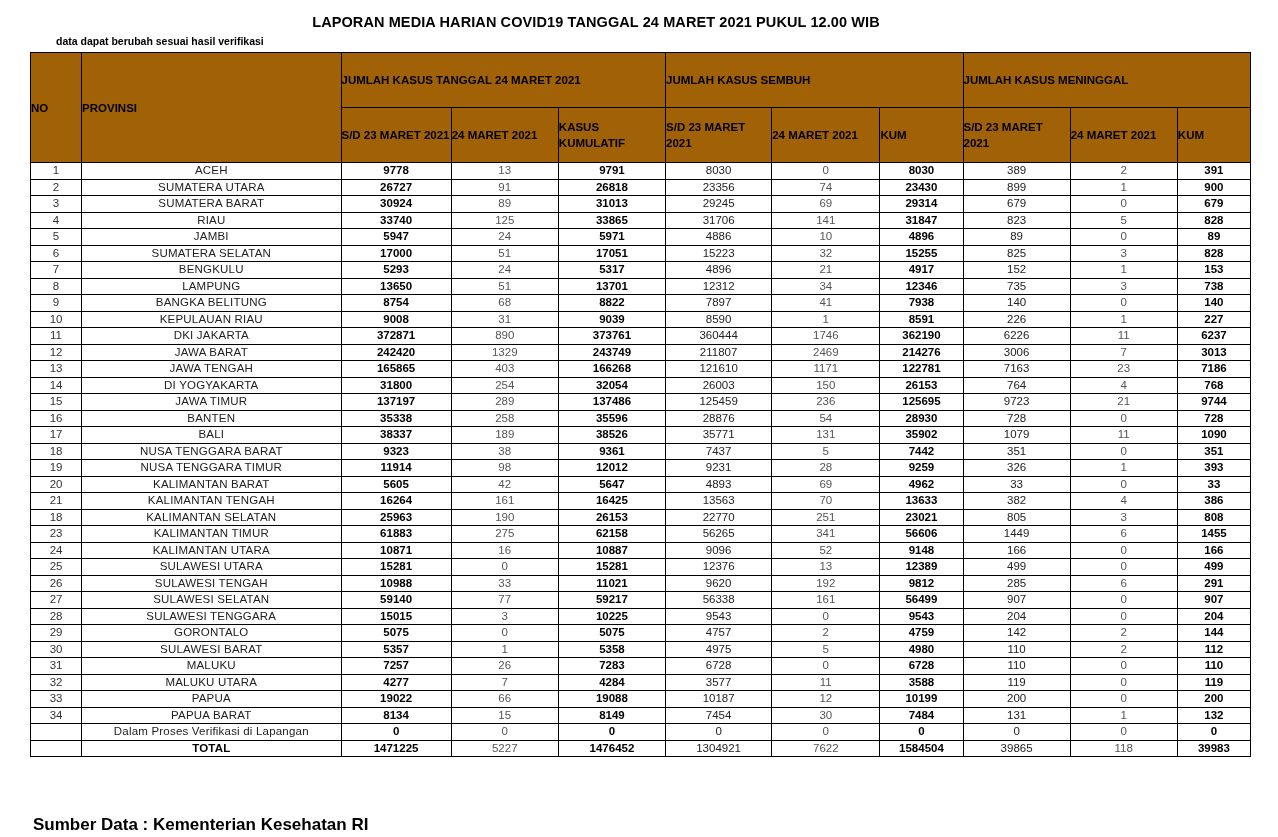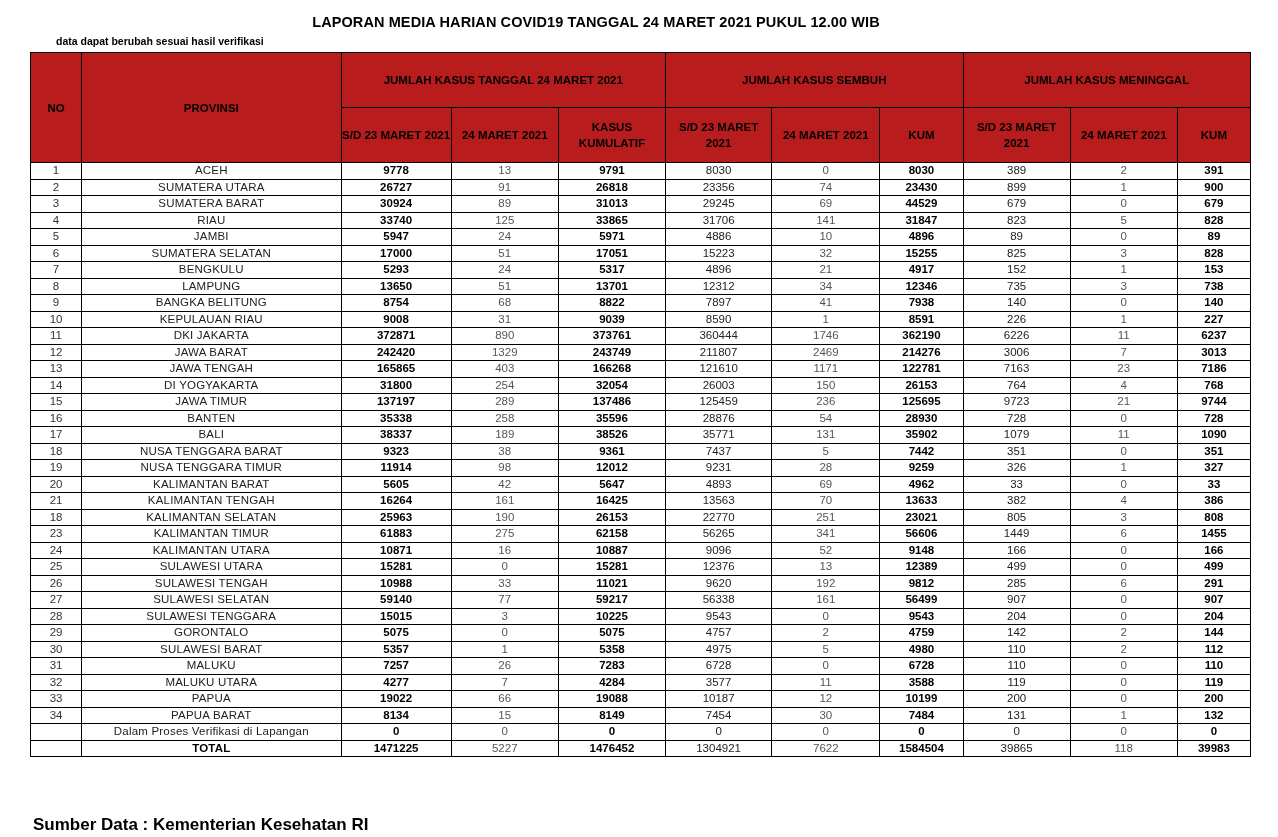--- a/index.html
+++ b/index.html
@@ -1,21 +1,21 @@
 <!DOCTYPE html>
 <html><head>
 <meta charset="utf-8">
 <style>
   html, body { margin:0; padding:0; background:#ffffff; }
   body { width:1278px; height:837px; position:relative; overflow:hidden; font-family:"Liberation Sans", sans-serif; color:#000; }
   .title { position:absolute; left:0; width:1192px; top:14px; text-align:center; font-weight:bold; font-size:14.5px; letter-spacing:0.1px; }
   .subtitle { position:absolute; left:56px; top:35px; font-weight:bold; font-size:10.5px; }
   table.report { position:absolute; left:30px; top:52px; border-collapse:collapse; table-layout:fixed; width:1221px; }
   table.report th, table.report td { border:1.5px solid #000; padding:0; overflow:hidden; white-space:nowrap; }
-  table.report th { background:#b91c1c; font-weight:bold; font-size:11.5px; text-align:center; line-height:16px; }
+  table.report th { background:#a16207; font-weight:bold; font-size:11.5px; text-align:left; line-height:16px; }
   tr.h1 th { height:54px; }
   tr.h2 th { height:54px; white-space:normal; }
   table.report td { height:15.5px; font-family:"Liberation Sans", sans-serif; font-size:11.5px; text-align:center; line-height:15px; }
   td.no { color:#333; font-weight:normal; font-size:11px; }
   td.prov { text-align:left; padding-left:3px; color:#222; font-size:11px; letter-spacing:0.2px; }
   td.b { font-weight:bold; }
   td.l { color:#555; }
   td.n { color:#222; }
   tr.total td.prov { font-weight:bold; color:#000; }
   .source { position:absolute; left:33px; top:815px; font-weight:bold; font-size:17px; }
@@ -88,21 +88,21 @@
         <td class="b">900</td>
       </tr>
       <tr>
         <td class="no">3</td>
         <td class="prov">SUMATERA BARAT</td>
         <td class="b">30924</td>
         <td class="l">89</td>
         <td class="b">31013</td>
         <td class="n">29245</td>
         <td class="l">69</td>
-        <td class="b">44529</td>
+        <td class="b">29314</td>
         <td class="n">679</td>
         <td class="l">0</td>
         <td class="b">679</td>
       </tr>
       <tr>
         <td class="no">4</td>
         <td class="prov">RIAU</td>
         <td class="b">33740</td>
         <td class="l">125</td>
         <td class="b">33865</td>
@@ -299,21 +299,21 @@
         <td class="no">19</td>
         <td class="prov">NUSA TENGGARA TIMUR</td>
         <td class="b">11914</td>
         <td class="l">98</td>
         <td class="b">12012</td>
         <td class="n">9231</td>
         <td class="l">28</td>
         <td class="b">9259</td>
         <td class="n">326</td>
         <td class="l">1</td>
-        <td class="b">327</td>
+        <td class="b">393</td>
       </tr>
       <tr>
         <td class="no">20</td>
         <td class="prov">KALIMANTAN BARAT</td>
         <td class="b">5605</td>
         <td class="l">42</td>
         <td class="b">5647</td>
         <td class="n">4893</td>
         <td class="l">69</td>
         <td class="b">4962</td>

